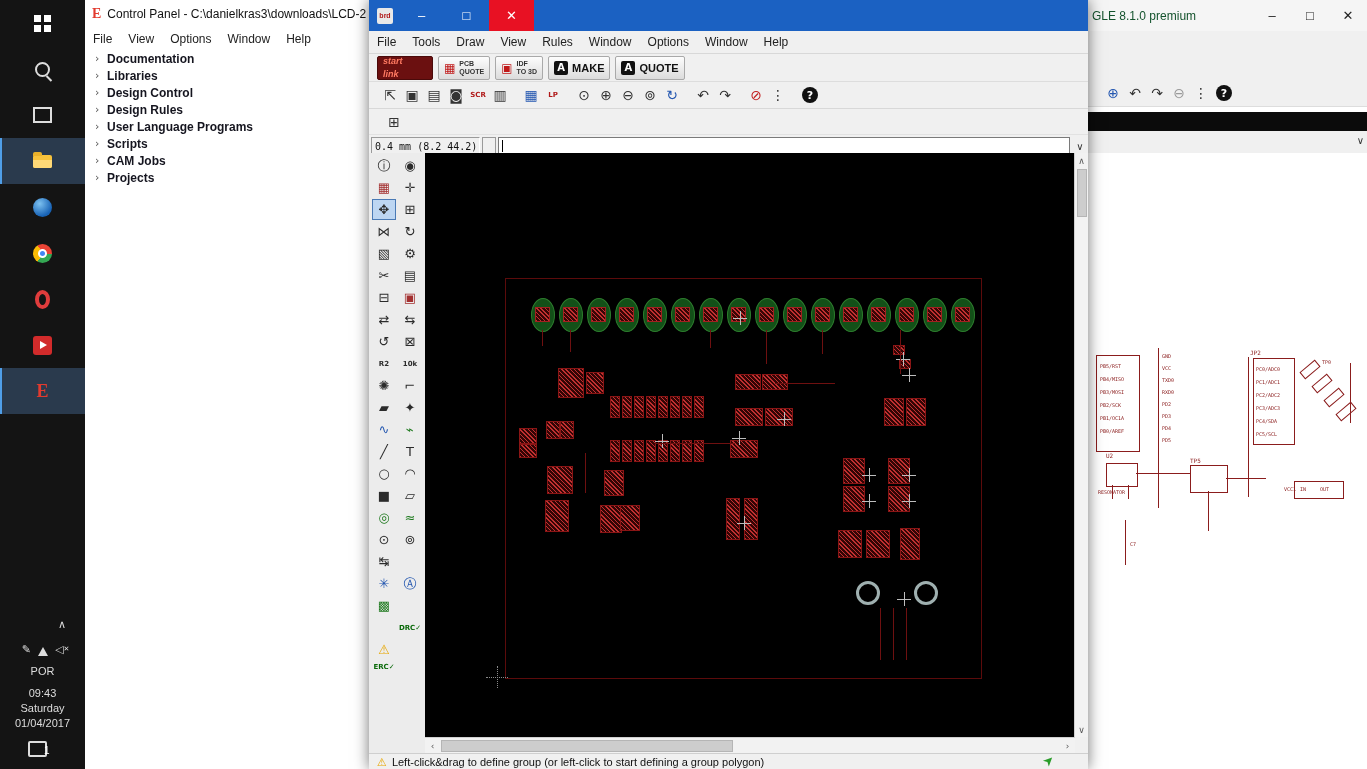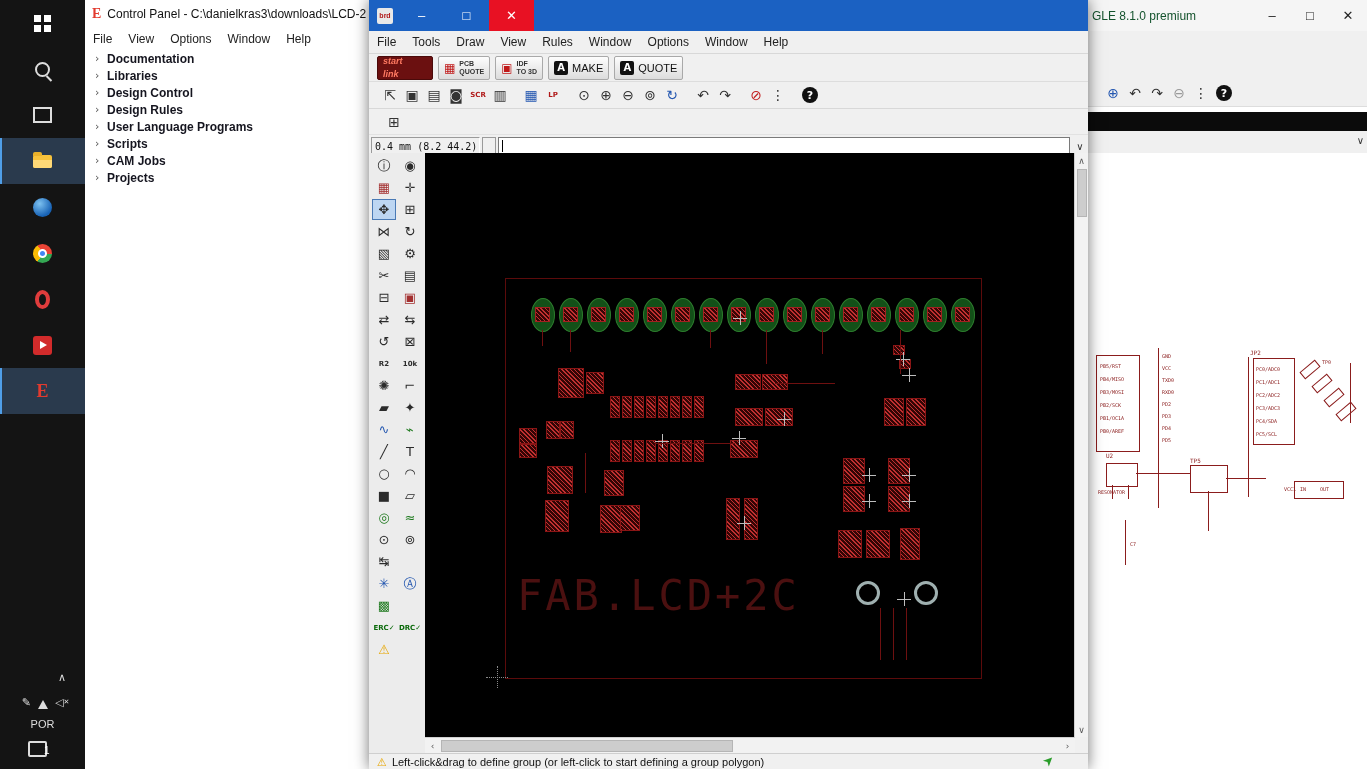--- a/index.html
+++ b/index.html
@@ -64,21 +64,21 @@
   #brd-menubar{border-bottom:1px solid #d8d8d8;background:#f0f0f0;}
   #brd-toolbar1{height:27px;background:#f0f0f0;display:flex;align-items:center;gap:5px;padding-left:8px;border-bottom:1px solid #ddd;}
   .lb{height:22px;border:1px solid #a9a9a9;border-radius:2px;display:flex;align-items:center;cursor:pointer;
       background:linear-gradient(#fdfdfd,#dcdcdc);padding:0 5px;gap:4px;}
   .lb.designlink{background:#6b1010;border-color:#4a0a0a;color:#ff7a62;font-style:italic;font-weight:bold;
                  font-size:9px;line-height:9px;flex-direction:column;justify-content:center;align-items:flex-start;width:44px;}
   .lb .ricon{color:#c01818;font-size:12px;}
   .lb .two{font-size:7px;font-weight:bold;line-height:8px;color:#333;white-space:pre-line;}
   .lb .alogo{width:14px;height:14px;background:#111;color:#fff;font-weight:bold;font-size:10px;border-radius:2px;
              display:flex;align-items:center;justify-content:center;}
-  .lb .mklbl{font-weight:normal;font-size:11px;color:#111;}
+  .lb .mklbl{font-weight:bold;font-size:11px;color:#111;}
   #brd-toolbar2{height:26px;background:#f0f0f0;display:flex;align-items:center;padding-left:10px;border-bottom:1px solid #d8d8d8;}
   .tb2-ic{width:22px;height:20px;display:flex;align-items:center;justify-content:center;font-size:14px;color:#333;cursor:pointer;}
   .tb2-ic.txt{font-size:7px;font-weight:bold;}
   .tb2-ic.help{background:#111;color:#fff;border-radius:50%;width:16px;height:16px;font-size:11px;font-weight:bold;margin-left:4px;}
   .tb2-sep{width:9px;height:20px;}
   #brd-gridrow{height:25px;background:#f0f0f0;display:flex;align-items:center;padding-left:14px;border-bottom:1px solid #e2e2e2;}
   .grid-btn{width:22px;height:19px;display:flex;align-items:center;justify-content:center;font-size:14px;color:#333;cursor:pointer;}
   #brd-paramrow{height:22px;background:#f0f0f0;display:flex;align-items:center;padding-left:2px;gap:2px;border-bottom:1px solid #c7c7c7;}
   #coord-box{width:104px;height:17px;border:1px solid #9a9a9a;border-right-color:#fff;border-bottom-color:#fff;
              font-family:"DejaVu Sans Mono",monospace;font-size:10px;line-height:17px;padding-left:3px;background:#f0f0f0;white-space:nowrap;}
@@ -173,20 +173,25 @@
       </div>
     </div>
   <div id="tb-bottom">
     <div id="tb-chevron">∧</div>
     <div id="tb-tray">
         <span class="tray-g ic">✎</span>
         <span class="net-ic"></span>
         <span class="vol-ic ic">◁</span>
       </div>
     <div id="tb-lang">POR</div>
+    <div id="tb-clock">
+      <div>09:43</div>
+      <div>Saturday</div>
+      <div>01/04/2017</div>
+    </div>
     <div id="tb-notif">
       <span class="notif-ic"></span>
       <span class="notif-badge">1</span>
     </div>
   </div>
 </div>
 
 <div id="cpwin">
   <div id="cp-titlebar">
     <span class="cp-eagle">E</span>
@@ -392,21 +397,21 @@
         <span class="pal-ic ic">↹</span>
       </div>
       <div class="pal-row">
         <span class="pal-ic ic" style="color: rgb(36, 87, 176);">✳</span>
         <span class="pal-ic ic" style="color: rgb(36, 87, 176);">Ⓐ</span>
       </div>
       <div class="pal-row">
         <span class="pal-ic ic" style="color: rgb(31, 122, 31);">▩</span>
       </div>
       <div class="pal-row">
-        <span class="pal-ic ic txt" style="color: rgb(10, 106, 10);">ERC✓</span>
+        <span class="pal-ic ic txt" style="color: rgb(10, 106, 10); margin-top: 39px;">ERC✓</span>
         <span class="pal-ic ic txt" style="color: rgb(10, 106, 10);">DRC✓</span>
       </div>
       <div class="pal-row">
         <span class="pal-ic ic" style="color: rgb(231, 166, 0);">⚠</span>
       </div>
     </div>
   <div id="bcanvas">
       <div class="b-outline" style="left: 80px; top: 125px; width: 475px; height: 399px;"></div>
       <div class="gpad" style="left: 106px; top: 145px; width: 22px; height: 32px;">
         <div class="gpad-h"></div>
@@ -520,21 +525,20 @@
       <div class="trace" style="left: 285px; top: 177px; width: 1px; height: 18px;"></div>
       <div class="trace" style="left: 341px; top: 177px; width: 1px; height: 34px;"></div>
       <div class="trace" style="left: 397px; top: 177px; width: 1px; height: 24px;"></div>
       <div class="trace" style="left: 475px; top: 177px; width: 1px; height: 44px;"></div>
       <div class="trace" style="left: 455px; top: 455px; width: 1px; height: 52px;"></div>
       <div class="trace" style="left: 468px; top: 455px; width: 1px; height: 52px;"></div>
       <div class="trace" style="left: 481px; top: 455px; width: 1px; height: 52px;"></div>
       <div class="trace" style="left: 230px; top: 290px; width: 80px; height: 1px;"></div>
       <div class="trace" style="left: 160px; top: 300px; width: 1px; height: 40px;"></div>
       <div class="trace" style="left: 350px; top: 230px; width: 60px; height: 1px;"></div>
-      <div class="silk" style="left: 92px; top: 418px; font-size: 42px;">FAB.LCD+2C</div>
       <div class="corner-h" style="left: 61px; top: 524px;"></div>
       <div class="corner-v" style="left: 72px; top: 513px;"></div>
     </div>
 
   <div class="vscroll">
     <span class="scr-arrow ic" style="top:1px;left:0;">∧</span>
     <span class="scr-thumb" style="left:2px;top:16px;width:8px;height:46px;"></span>
     <span class="scr-arrow ic" style="bottom:1px;left:0;">∨</span>
   </div>
   <div class="hscroll">

